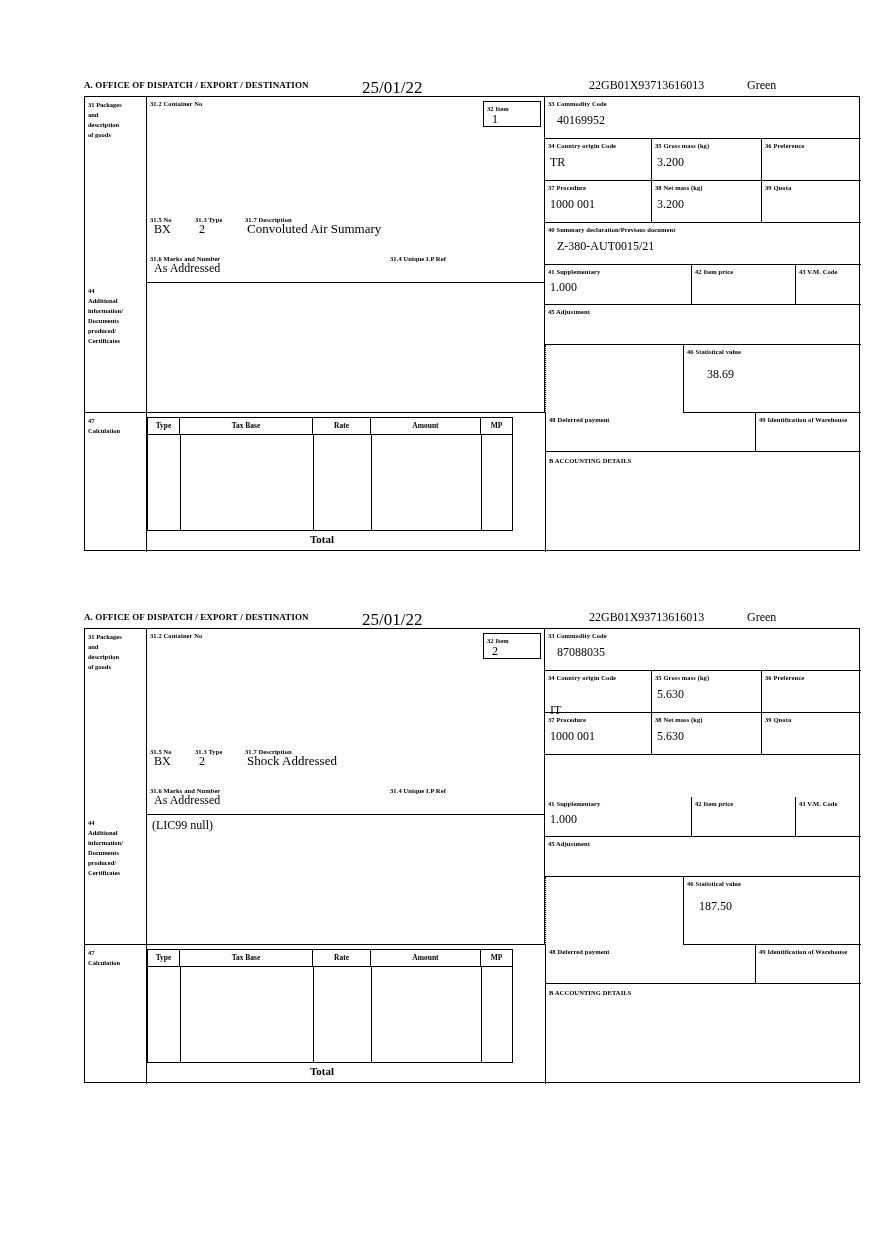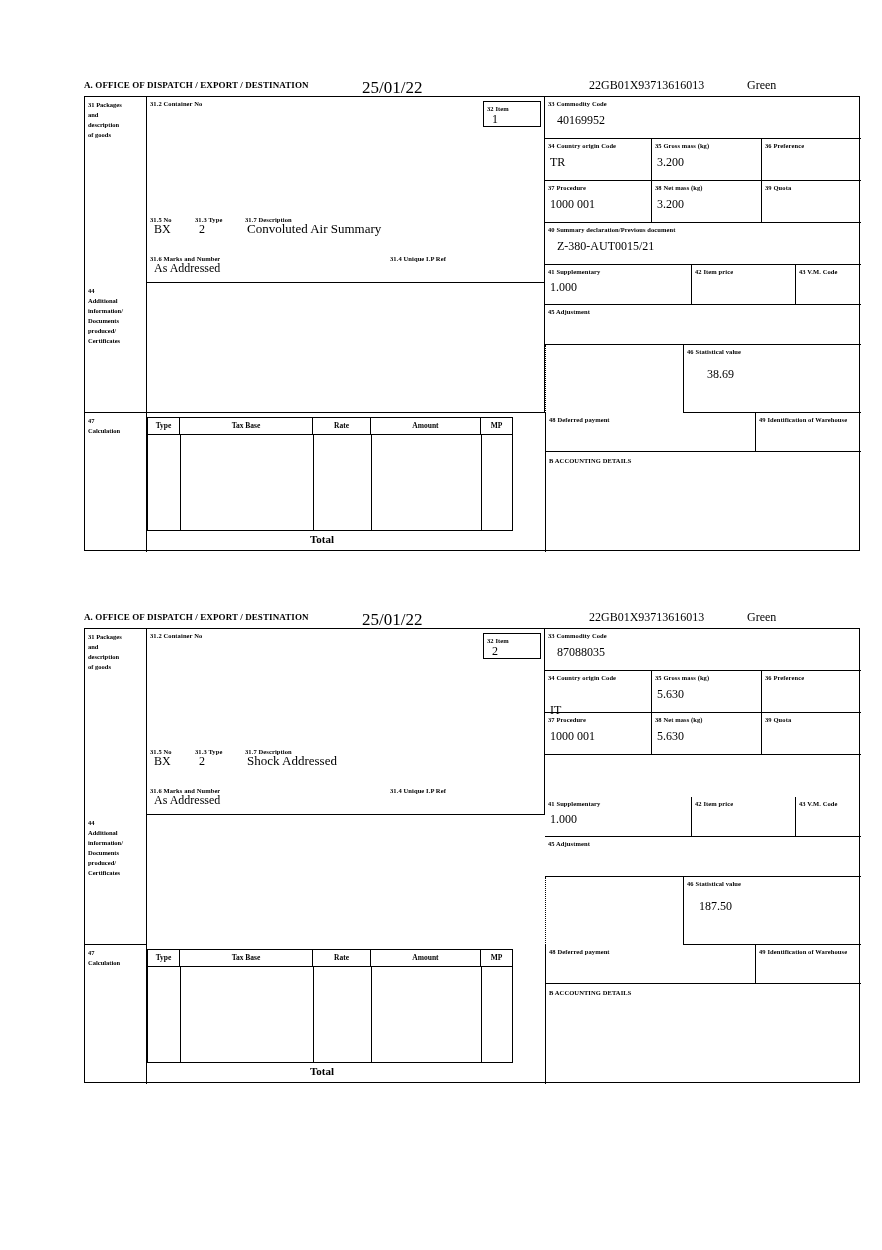--- a/index.html
+++ b/index.html
@@ -383,20 +383,23 @@
       <div class="cell bb" style="left:711px;top:168px;width:65px;height:40px;">
         <div class="lbl">43 V.M. Code</div>
         <div class="val" style="margin-top:5px;"></div>
       </div>
 
       <div class="cell br bb" style="left:0;top:186px;width:62px;height:130px;">
         <div class="lbl-stack">
           44<br>Additional<br>information/<br>Documents<br>produced/<br>Certificates
         </div>
       </div>
+      <div class="cell br bb" style="left:62px;top:186px;width:398px;height:130px;">
+        <div class="val" style="padding-top:4px;">(LIC99 null)</div>
+      </div>
 
       <div class="cell bb" style="left:460px;top:208px;width:316px;height:40px;">
         <div class="lbl">45 Adjustment</div>
         <div class="val" style="margin-top:5px;"></div>
       </div>
 
       <div class="dotted-v" style="left:460px;top:248px;height:68px;"></div>
       <div class="cell bl bb" style="left:598px;top:248px;width:178px;height:68px;">
         <div class="lbl">46 Statistical value</div>
         <div class="val" style="margin-top:12px;margin-left:10px;">187.50</div>

